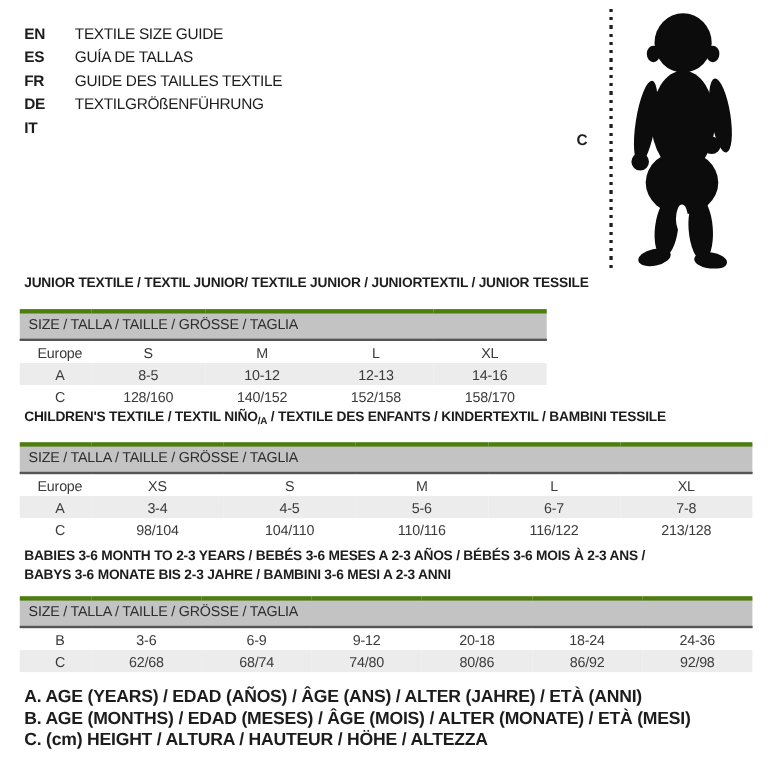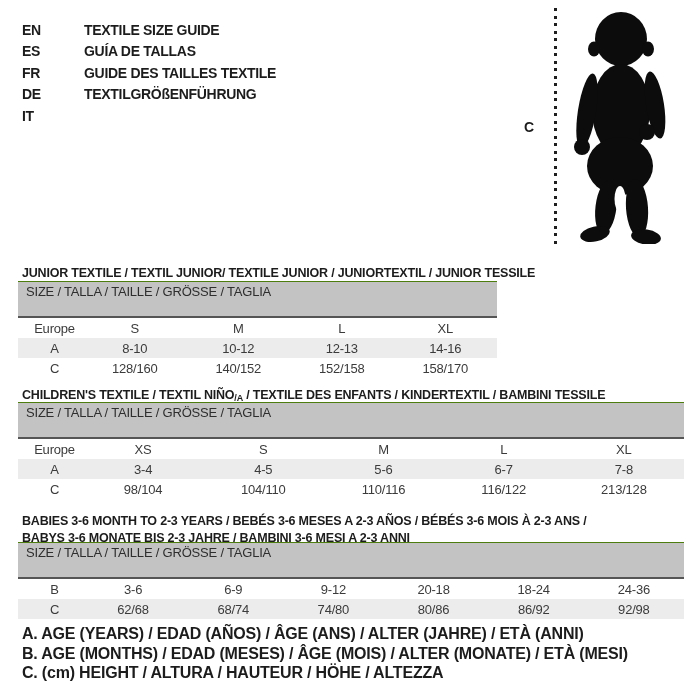--- a/index.html
+++ b/index.html
@@ -12,50 +12,50 @@
   html,body{margin:0;padding:0;background:#ffffff;}
   .canvas{
     position:relative;width:700px;height:700px;background:#ffffff;overflow:hidden;
     font-family:"Liberation Sans","DejaVu Sans",sans-serif;color:var(--ink);
   }
 
   
   .langs{position:absolute;left:22px;top:16px;}
   .lang-row{display:flex;height:21.5px;align-items:flex-end;}
   .lang-code{width:46px;font-weight:bold;font-size:14px;letter-spacing:-0.3px;}
-  .lang-label{font-weight:bold;font-size:14px;letter-spacing:-0.3px;margin-left:16px;}
+  .lang-label{font-weight:normal;font-size:14px;letter-spacing:-0.3px;}
 
   
   .height-line{
     position:absolute;left:554px;top:8px;width:3px;height:238px;
     background:repeating-linear-gradient(to bottom,#1e1e1e 0 3px,transparent 3px 7.5px);
   }
   .height-label{position:absolute;left:524px;top:119px;font-weight:bold;font-size:14px;}
   .baby{position:absolute;left:562px;top:8px;}
 
   
-  .sec-title{position:absolute;left:22px;font-weight:bold;font-size:12.5px;letter-spacing:-0.2px;color:var(--ink);line-height:17px;margin-top:16px;}
+  .sec-title{position:absolute;left:22px;font-weight:bold;font-size:12.5px;letter-spacing:-0.2px;color:var(--ink);line-height:17px;}
   .t-junior{top:249px;width:520px;}
   .t-children{top:371px;width:660px;}
   .t-babies{top:497px;width:660px;}
   .sub{font-size:9px;vertical-align:-2px;}
 
   
   .size-table{
     position:absolute;left:18px;border-collapse:collapse;table-layout:fixed;
     font-size:13px;color:var(--table-ink);letter-spacing:-0.2px;
   }
   .tbl-junior{top:281px;width:479px;}
   .tbl-children{top:402px;width:666px;}
   .tbl-babies{top:542px;width:666px;}
   .size-table col.c-label{width:65px;}
   .size-table th.band{
     background:var(--band);height:19px;text-align:left;font-weight:normal;
-    padding:0 0 15px 8px;color:#2e2e2e;
-    border-top:1px solid #4d7c0f;border-bottom:2px solid var(--rule);margin-top:22px;
+    padding:0 0 4px 8px;color:#2e2e2e;
+    border-top:4px solid #4d7c0f;border-bottom:2px solid var(--rule);margin-top:22px;
   }
   .size-table td{height:20px;text-align:center;vertical-align:middle;padding:0;}
   .size-table td.lbl{text-align:center;padding-left:8px;}
   .size-table tr.stripe td{background:var(--stripe);}
 
   
   .footnotes{position:absolute;left:22px;top:624px;}
   .footnote{font-weight:bold;font-size:16px;letter-spacing:-0.2px;line-height:19.5px;color:var(--ink);}
 </style>
 </head>
@@ -123,21 +123,21 @@
     <tbody>
       <tr>
         <td class="lbl">Europe</td>
         <td>S</td>
         <td>M</td>
         <td>L</td>
         <td>XL</td>
       </tr>
       <tr class="stripe">
         <td class="lbl">A</td>
-        <td>8-10</td>
+        <td>8-5</td>
         <td>10-12</td>
         <td>12-13</td>
         <td>14-16</td>
       </tr>
       <tr>
         <td class="lbl">C</td>
         <td>128/160</td>
         <td>140/152</td>
         <td>152/158</td>
         <td>158/170</td>

